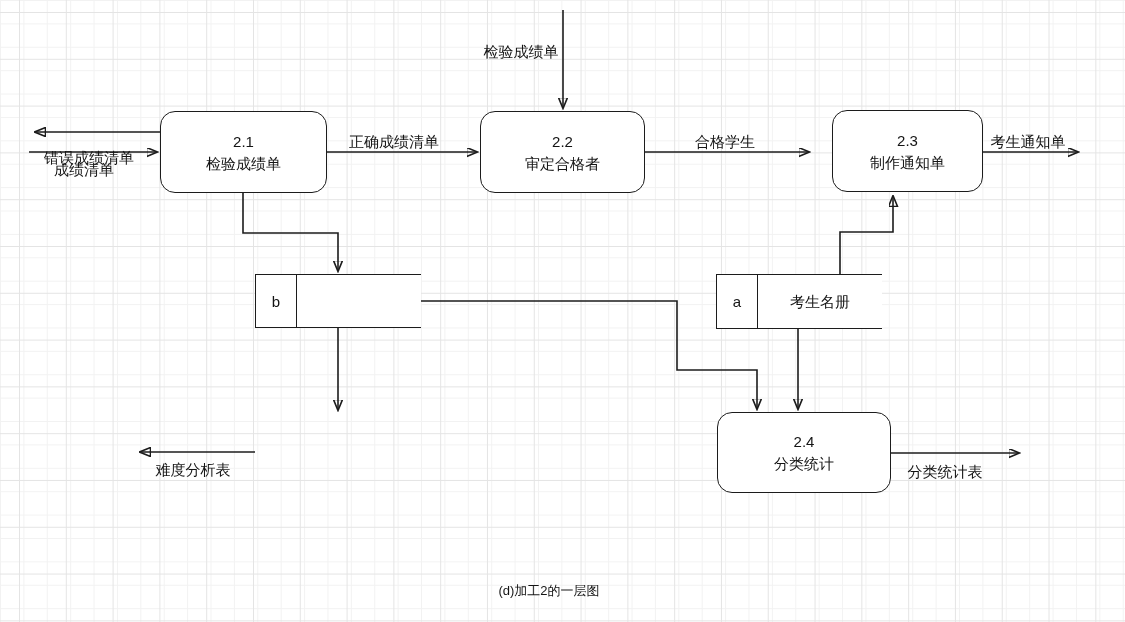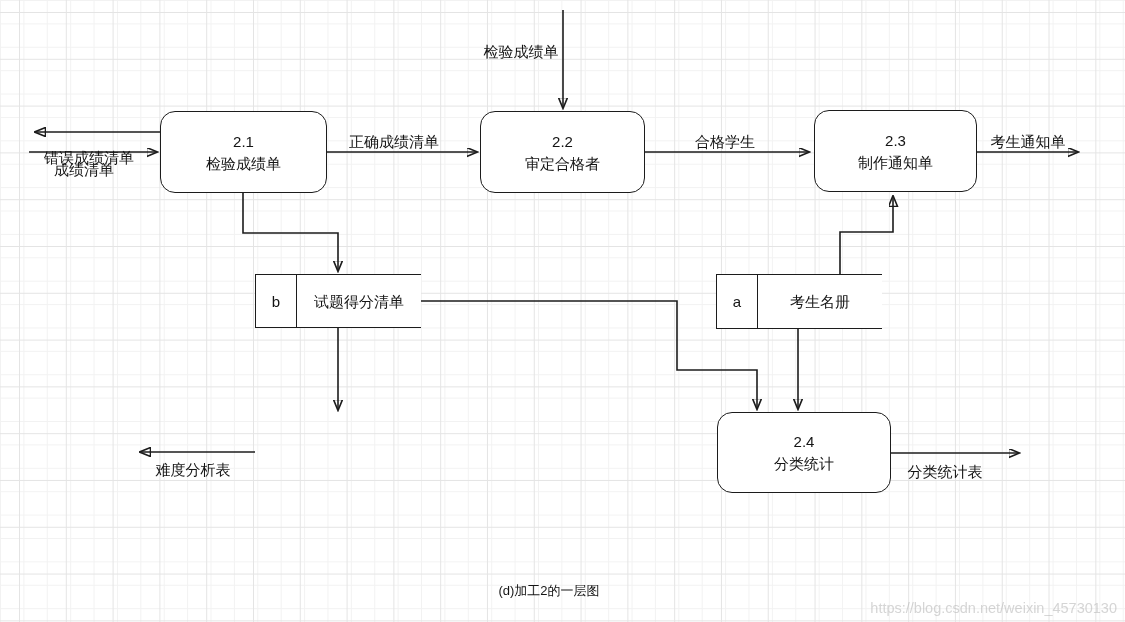--- a/index.html
+++ b/index.html
@@ -117,47 +117,45 @@
   <div class="process" style="left:160px; top:111px; width:167px; height:82px;">
     <div>2.1</div>
     <div>检验成绩单</div>
   </div>
 
   <div class="process" style="left:480px; top:111px; width:165px; height:82px;">
     <div>2.2</div>
     <div>审定合格者</div>
   </div>
 
-  <div class="process" style="left:814px; top:110px; width:163px; height:82px;">
+  <div class="process" style="left:832px; top:110px; width:151px; height:82px;">
     <div>2.3</div>
     <div>制作通知单</div>
   </div>
 
   <div class="process" style="left:717px; top:412px; width:174px; height:81px;">
     <div>2.4</div>
     <div>分类统计</div>
   </div>
 
 
   <div class="store" style="left:255px; top:274px; width:166px; height:54px;">
     <div class="key">b</div>
-    <div class="name">试题得分清单</div>
   </div>
 
   <div class="store" style="left:716px; top:274px; width:166px; height:55px;">
     <div class="key">a</div>
     <div class="name">考生名册</div>
   </div>
 
   <div class="flow-label" style="left:521px; top:52px;">检验成绩单</div>
   <div class="flow-label" style="left:89px; top:118px;margin-top:40px;">错误成绩清单</div>
   <div class="flow-label" style="left:84px; top:170px;">成绩清单</div>
   <div class="flow-label" style="left:394px; top:142px;">正确成绩清单</div>
   <div class="flow-label" style="left:725px; top:142px;">合格学生</div>
   <div class="flow-label" style="left:1028px; top:142px;">考生通知单</div>
   <div class="flow-label" style="left:193px; top:470px;">难度分析表</div>
   <div class="flow-label" style="left:945px; top:472px;">分类统计表</div>
 
   <div class="caption" style="left:549px; top:557px;">(d)加工2的一层图</div>
 
-  <div class="watermark">https://blog.csdn.net/weixin_45730130</div>
 
 </div>
 
 </body></html>

